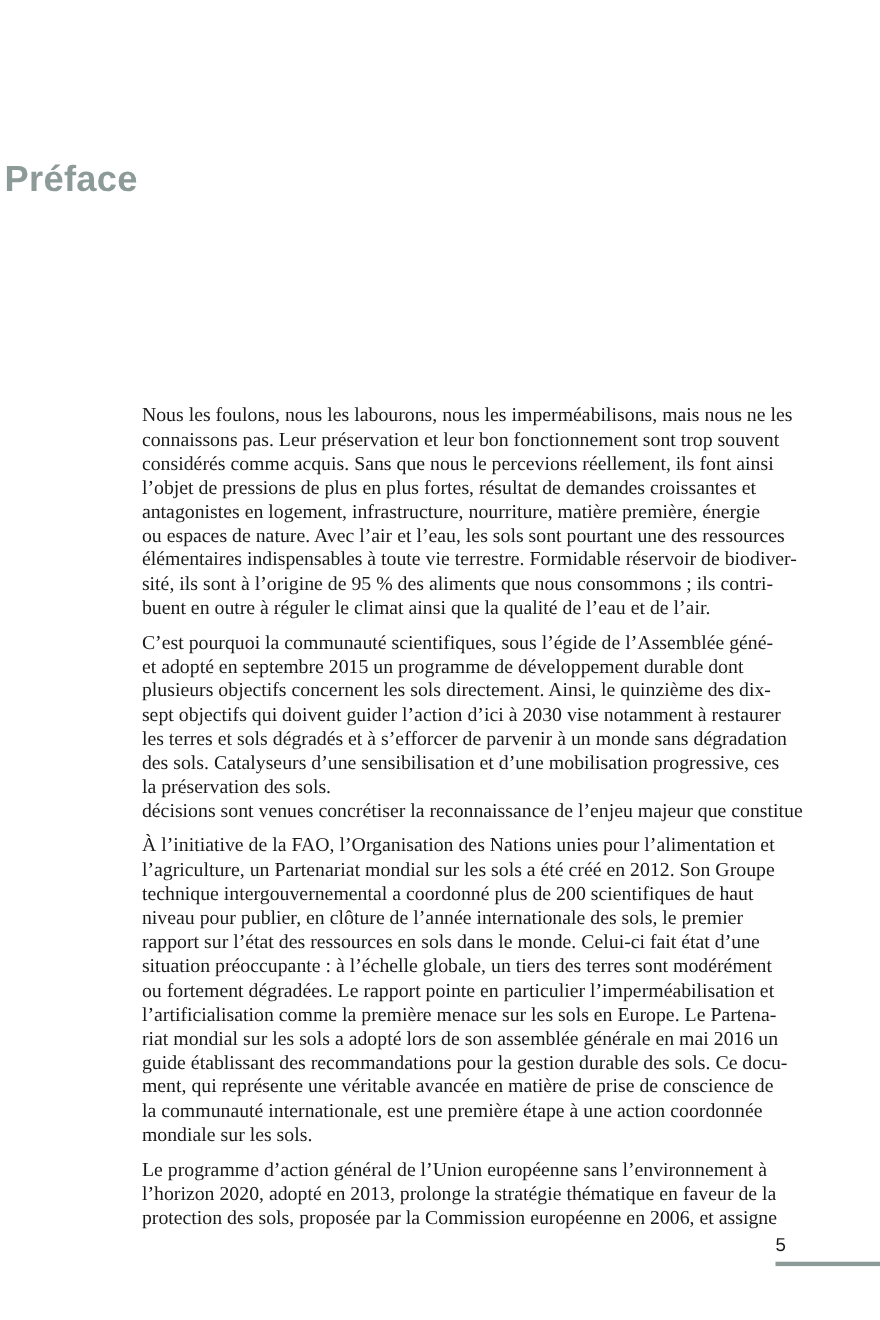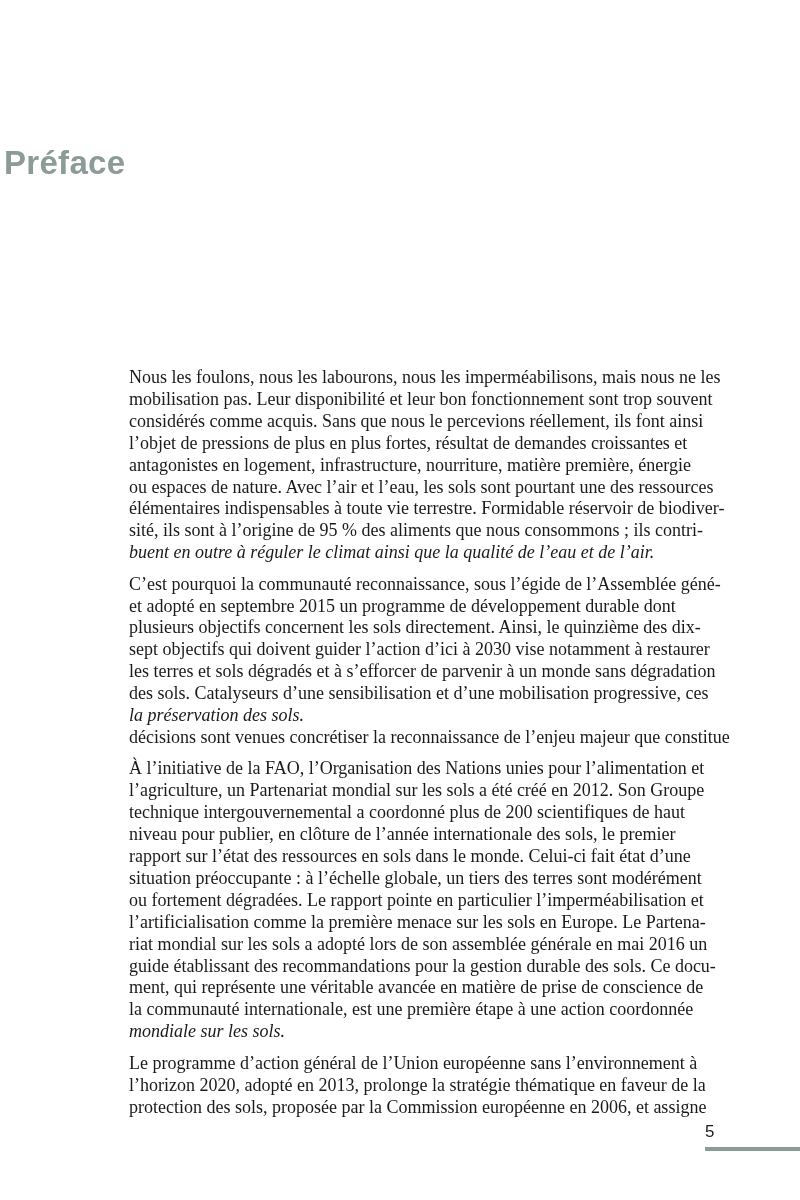--- a/index.html
+++ b/index.html
@@ -42,21 +42,20 @@
       hyphens: manual;
     }
     .line {
       display: block;
       text-align: justify;
       text-align-last: justify;
       white-space: nowrap;
     }
     .line.last {
       text-align-last: left;
-      font-style: italic;
     }
     .page-number {
       position: absolute;
       top: 1122px;
       left: 705px;
       font-family: "Liberation Sans", "DejaVu Sans", sans-serif;
       font-size: 17px;
       color: #1a1a1a;
     }
     .page-rule {
@@ -69,31 +68,31 @@
     }
   </style>
 </head>
 <body>
 
 <h1 class="page-title">Préface</h1>
 
 <div class="body-text">
   <p class="paragraph">
       <span class="line">Nous les foulons, nous les labourons, nous les imperméabilisons, mais nous ne les</span>
-      <span class="line">mobilisation pas. Leur disponibilité et leur bon fonctionnement sont trop souvent</span>
+      <span class="line">connaissons pas. Leur préservation et leur bon fonctionnement sont trop souvent</span>
       <span class="line">considérés comme acquis. Sans que nous le percevions réellement, ils font ainsi</span>
       <span class="line">l’objet de pressions de plus en plus fortes, résultat de demandes croissantes et</span>
       <span class="line">antagonistes en logement, infrastructure, nourriture, matière première, énergie</span>
       <span class="line">ou espaces de nature. Avec l’air et l’eau, les sols sont pourtant une des ressources</span>
       <span class="line">élémentaires indispensables à toute vie terrestre. Formidable réservoir de biodiver-</span>
       <span class="line">sité, ils sont à l’origine de 95 % des aliments que nous consommons ; ils contri-</span>
       <span class="line last">buent en outre à réguler le climat ainsi que la qualité de l’eau et de l’air.</span>
     </p>
   <p class="paragraph">
-      <span class="line">C’est pourquoi la communauté reconnaissance, sous l’égide de l’Assemblée géné-</span>
+      <span class="line">C’est pourquoi la communauté scientifiques, sous l’égide de l’Assemblée géné-</span>
       <span class="line">et adopté en septembre 2015 un programme de développement durable dont</span>
       <span class="line">plusieurs objectifs concernent les sols directement. Ainsi, le quinzième des dix-</span>
       <span class="line">sept objectifs qui doivent guider l’action d’ici à 2030 vise notamment à restaurer</span>
       <span class="line">les terres et sols dégradés et à s’efforcer de parvenir à un monde sans dégradation</span>
       <span class="line">des sols. Catalyseurs d’une sensibilisation et d’une mobilisation progressive, ces</span>
       <span class="line last">la préservation des sols.</span>
       <span class="line">décisions sont venues concrétiser la reconnaissance de l’enjeu majeur que constitue</span>
     </p>
   <p class="paragraph">
       <span class="line">À l’initiative de la FAO, l’Organisation des Nations unies pour l’alimentation et</span>

